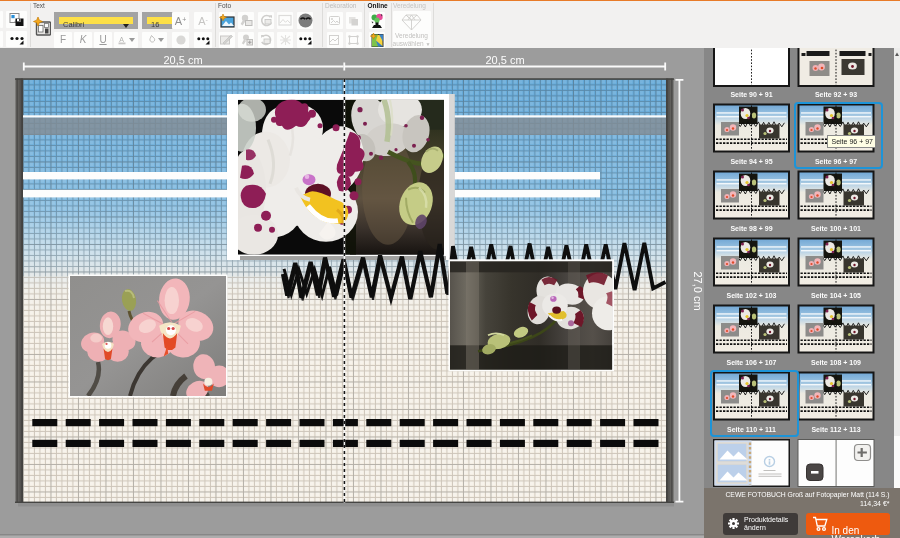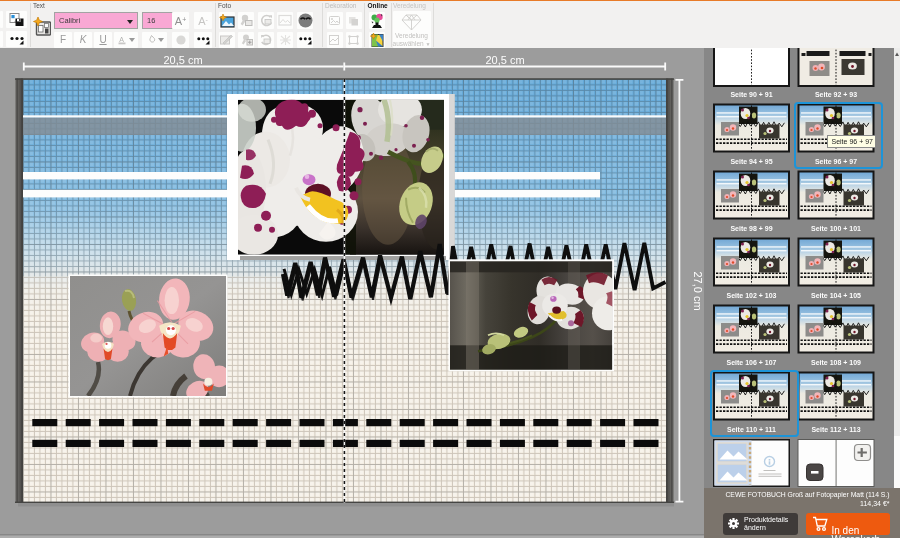--- a/index.html
+++ b/index.html
@@ -1,21 +1,21 @@
 <!DOCTYPE html>
 <html><head><meta charset="utf-8">
 <style>
 *{margin:0;padding:0;box-sizing:border-box}
 body{width:900px;height:538px;overflow:hidden;font-family:"Liberation Sans",sans-serif;position:relative;background:#9c9c9c}
 .abs{position:absolute}
 .tb{position:absolute;left:0;top:0;width:900px;height:48px;background:#f2f1f0;border-top:1.5px solid #e87b28}
 .seclab{position:absolute;top:1px;font-size:6.5px;color:#4e4e4e}
 .dvd{position:absolute;top:2px;width:1px;height:44px;background:#dddcda}
 .btn{position:absolute;background:#fdfdfc;border-radius:1px}
-.combo{position:absolute;background:#f9a8d4;border:1px solid #a3a3a3;color:#3c3c3c;font-size:7.5px;line-height:15px;padding-left:4px}
+.combo{position:absolute;background:#fde047;border:5px solid #a3a3a3;color:#3c3c3c;font-size:7.5px;line-height:15px;padding-left:4px}
 .car{position:absolute;right:4px;top:6.5px;width:0;height:0;border-left:3px solid transparent;border-right:3px solid transparent;border-top:4px solid #222}
 </style></head><body>
 <div class="tb">
     <div class="btn" style="left:0;top:10px;width:3px;height:17px"></div>
     <div class="btn" style="left:0;top:30px;width:3px;height:16px"></div>
     <div class="btn" style="left:6px;top:10px;width:21px;height:17px"></div>
     <svg class="abs" style="left:9px;top:12px" width="16" height="14" viewBox="0 0 16 14">
 <rect x="1" y="0.5" width="9" height="9" fill="#fff" stroke="#8a8a8a"></rect>
       <rect x="2.4" y="2" width="3.2" height="3.2" fill="#2a8fd8"></rect>
 <path d="M5 9 l2.5-3 2 2.2 1.5-1.4 0 2.2z" fill="#b9b9b9"></path>

